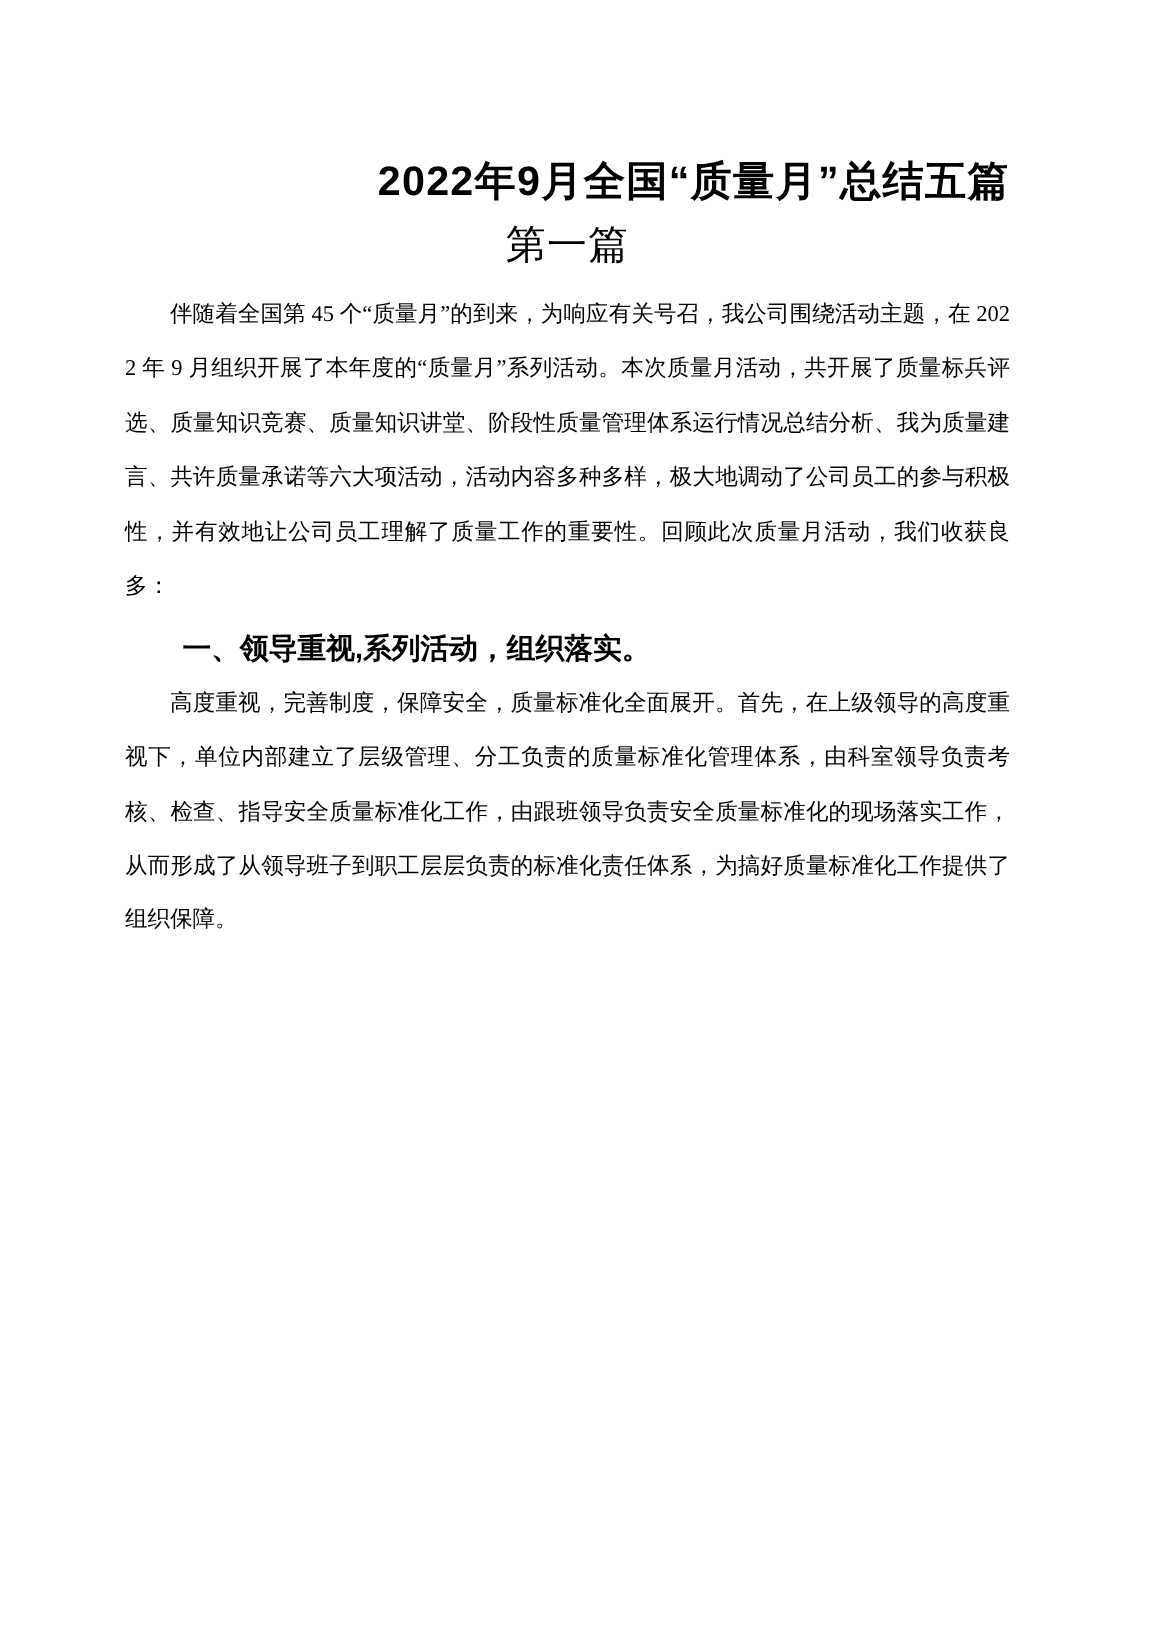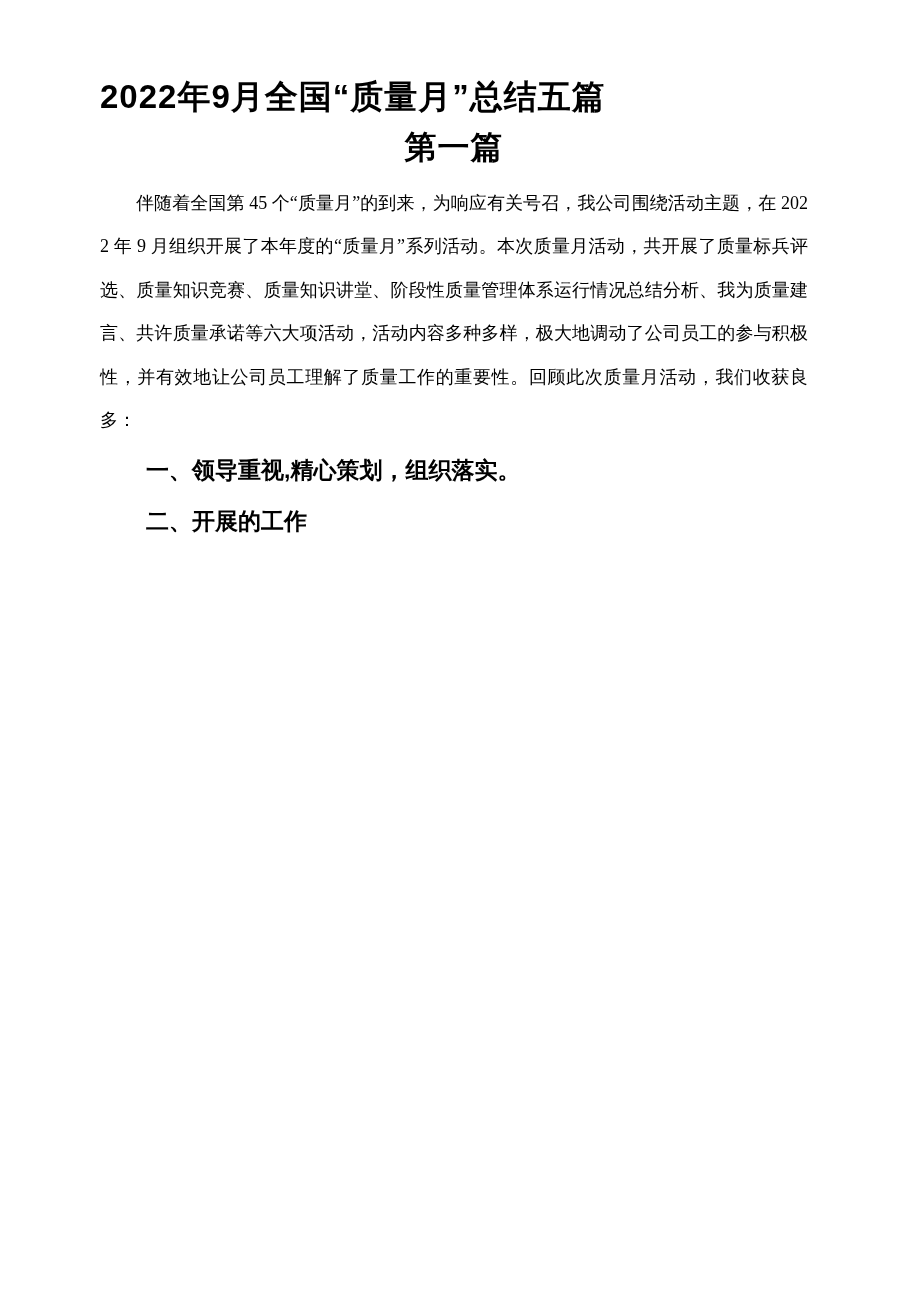--- a/index.html
+++ b/index.html
@@ -16,33 +16,33 @@
     color: #000000;
     font-family: "Liberation Serif", "DejaVu Serif", serif;
   }
   .content {
     position: absolute;
     left: 100px;
     top: 0;
     width: 708px;
   }
   .doc-title {
-    margin: 72px 0 0 0;
-    text-align: left;
+    margin: 120px 0 0 0;
+    text-align: right;
     font-size: 33px;
     font-weight: 700;
     line-height: 50px;
     font-family: "Liberation Sans", "DejaVu Sans", sans-serif;
     letter-spacing: 1px;
   }
   .doc-subtitle {
     margin: 0;
     text-align: center;
     font-size: 32px;
-    font-weight: 700;
+    font-weight: 400;
     line-height: 50px;
     font-family: "Liberation Sans", "DejaVu Sans", sans-serif;
     letter-spacing: 1px;
   }
   .para {
     margin: 0;
     font-size: 18px;
     line-height: 43.4px;
     text-align: justify;
     text-indent: 2em;
@@ -61,16 +61,16 @@
   }
 </style>
 </head>
 <body>
 
 <div class="page">
   <div class="content">
     <h1 class="doc-title">2022年9月全国“质量月”总结五篇</h1>
     <h2 class="doc-subtitle">第一篇</h2>
     <p class="para first">伴随着全国第 45 个“质量月”的到来，为响应有关号召，我公司围绕活动主题，在 2022 年 9 月组织开展了本年度的“质量月”系列活动。本次质量月活动，共开展了质量标兵评选、质量知识竞赛、质量知识讲堂、阶段性质量管理体系运行情况总结分析、我为质量建言、共许质量承诺等六大项活动，活动内容多种多样，极大地调动了公司员工的参与积极性，并有效地让公司员工理解了质量工作的重要性。回顾此次质量月活动，我们收获良多：</p>
-    <h3 class="sec-heading">一、领导重视,精心策划，组织落实。</h3>
-    <h3 class="sec-heading">二、开展的工作</h3>
+    <h3 class="sec-heading">一、领导重视,系列活动，组织落实。</h3>
+    <p class="para">高度重视，完善制度，保障安全，质量标准化全面展开。首先，在上级领导的高度重视下，单位内部建立了层级管理、分工负责的质量标准化管理体系，由科室领导负责考核、检查、指导安全质量标准化工作，由跟班领导负责安全质量标准化的现场落实工作，从而形成了从领导班子到职工层层负责的标准化责任体系，为搞好质量标准化工作提供了组织保障。</p>
   </div>
 </div>
 
 </body></html>

